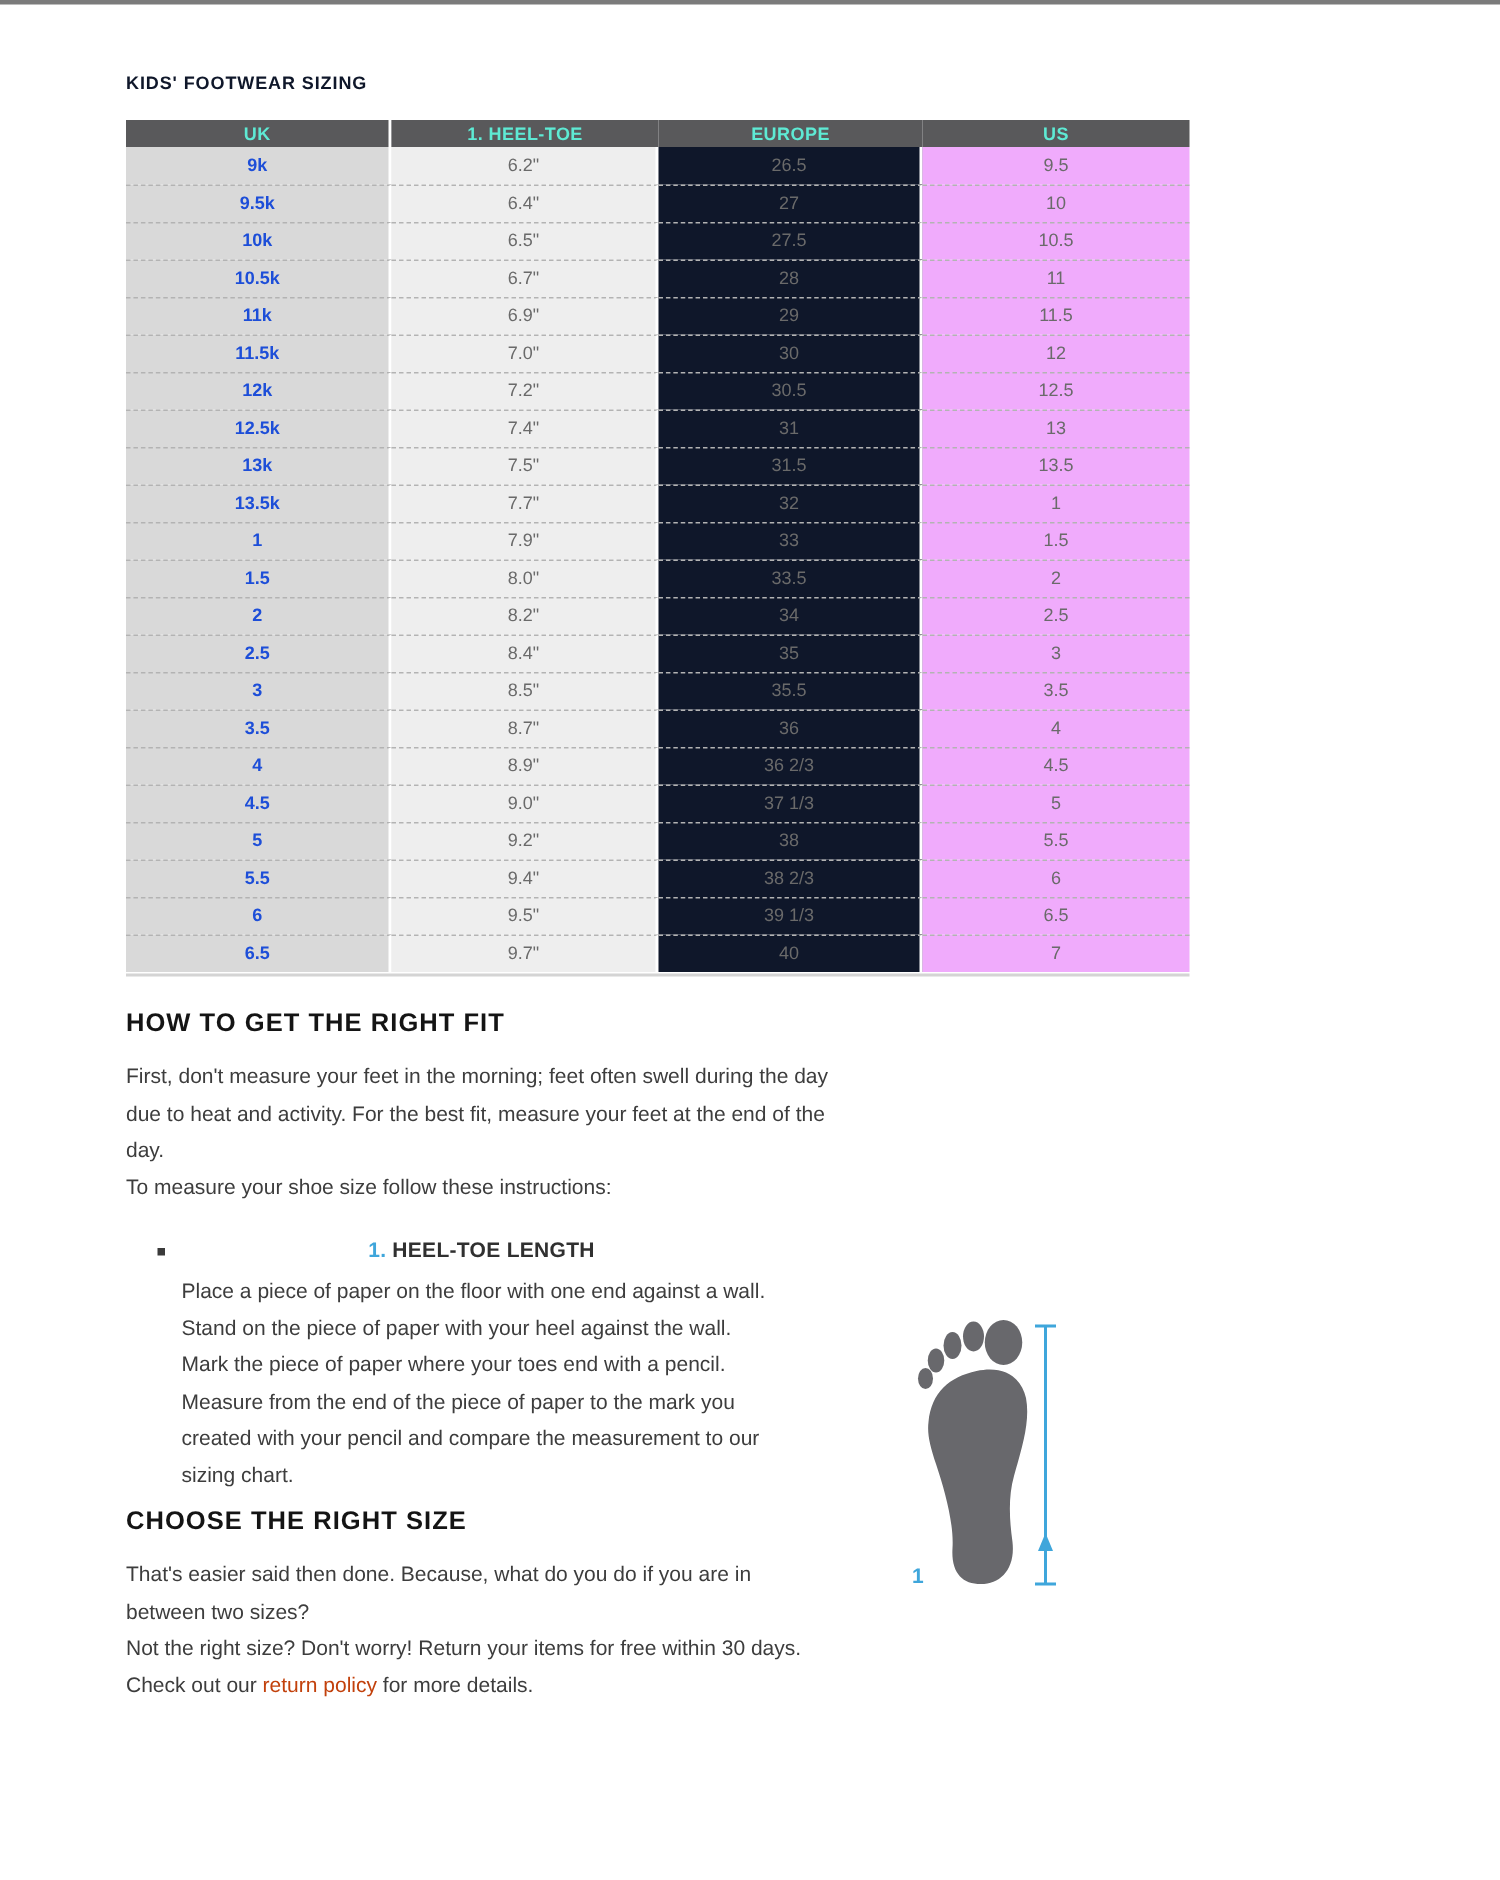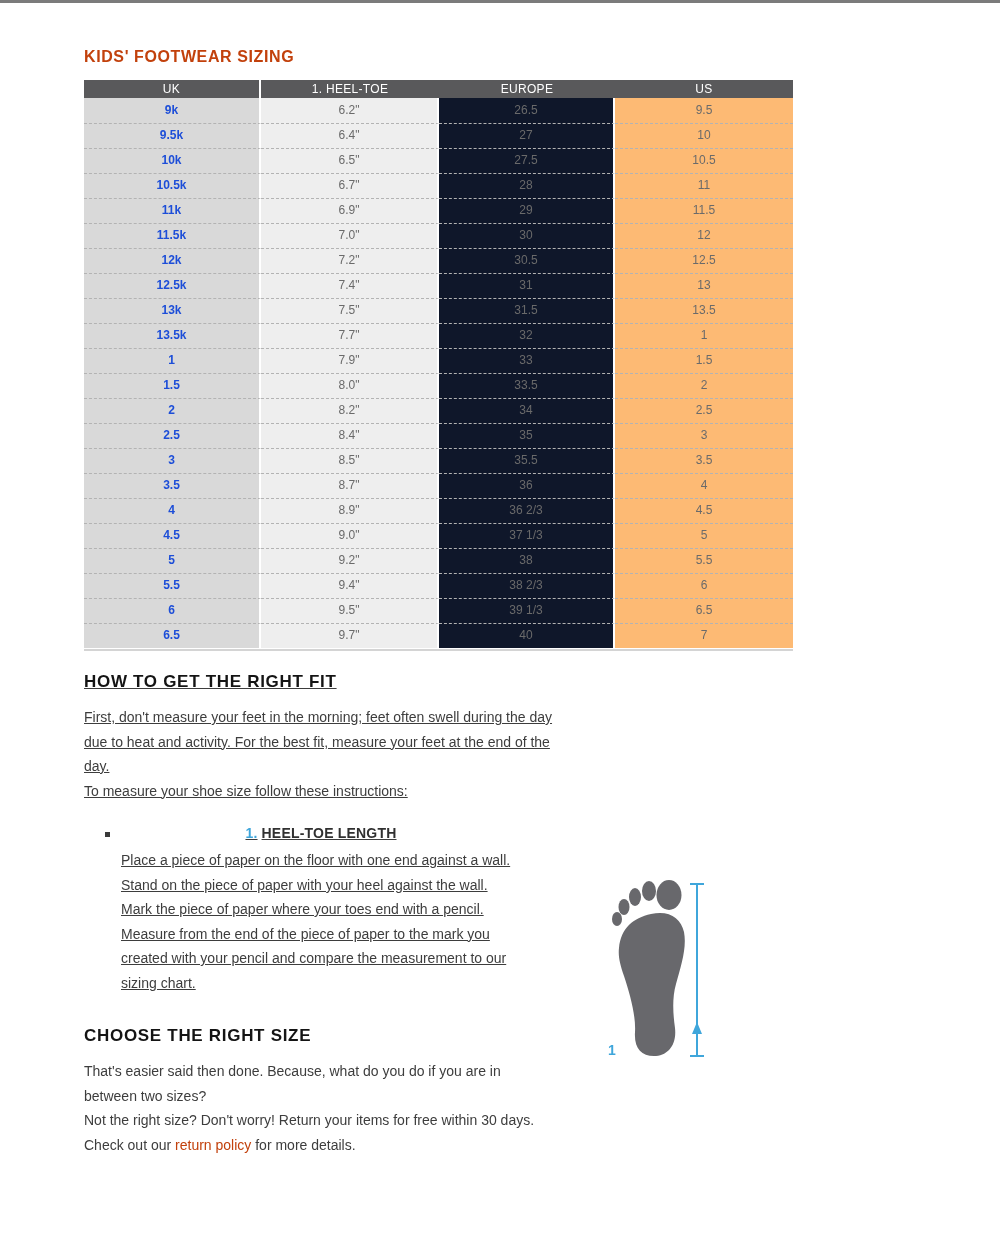--- a/index.html
+++ b/index.html
@@ -6,47 +6,47 @@
   html,body { background:#ffffff; }
   body {
     width:1000px; height:1253px; position:relative; overflow:hidden;
     font-family:"Liberation Sans", sans-serif; color:#3d3d3d;
   }
   .top-rule {
     position:absolute; left:0; top:0; width:1000px; height:3px; background:#7b7b7b;
   }
   .page-title {
     position:absolute; left:84px; top:48px;
-    font-size:16px; font-weight:800; letter-spacing:0.6px; color:#c2410c;
+    font-size:12px; font-weight:800; letter-spacing:0.6px; color:#0f172a;
   }
   
   .size-table {
     position:absolute; left:84px; top:80px; width:709px; background:#ffffff;
   }
   .tbl-grid { display:grid; grid-template-columns:177px 178px 176px 178px; }
   .cell {
     height:25px; line-height:24px; text-align:center; font-size:12px;
     color:#6a6a6a; border-right:2px solid #ffffff;
   }
   .cell:nth-child(4n) { border-right:none; }
   .cell.c0 { background:#d9d9d9; font-weight:bold; color:#1d4ed8; }
   .cell.c1 { background:#eeeeee; }
   .cell.c2 { background:#0f172a; }
-  .cell.c3 { background:#fdba74; }
+  .cell.c3 { background:#f0abfc; }
   .cell.head {
-    height:18px; line-height:18px; background:#59595b; color:#ffffff;
-    font-weight:normal; letter-spacing:0.3px; border-right:none;
+    height:18px; line-height:18px; background:#59595b; color:#5eead4;
+    font-weight:bold; letter-spacing:0.3px; border-right:none;
   }
   .cell.head.c0 { border-right:2px solid #ffffff; }
   .cell.body:not(.row0) { border-top:1px dashed #b3b3b3; line-height:23px; }
   .table-bottom-rule { height:2px; background:#d4d4d4; margin-top:1px; }
   
   .section { position:absolute; left:84px; width:470px; }
-  .section-fit { top:672px;text-decoration:underline; }
-  .section-size { top:1026px; }
+  .section-fit { top:672px; }
+  .section-size { top:1004px; }
   .section h2 {
     font-size:17px; font-weight:800; letter-spacing:0.7px; color:#141414;
     margin:0 0 13px 0;
   }
   .section p { font-size:14px; line-height:24.5px; color:#3d3d3d; }
   .step { display:flex; margin-top:22px; }
   .bullet-square {
     width:5px; height:5px; background:#3a3a3a; margin:7px 11px 0 21px; flex:none;
   }
   .step-title { font-size:14px; font-weight:bold; color:#303030; letter-spacing:0.2px;text-align:center; }

